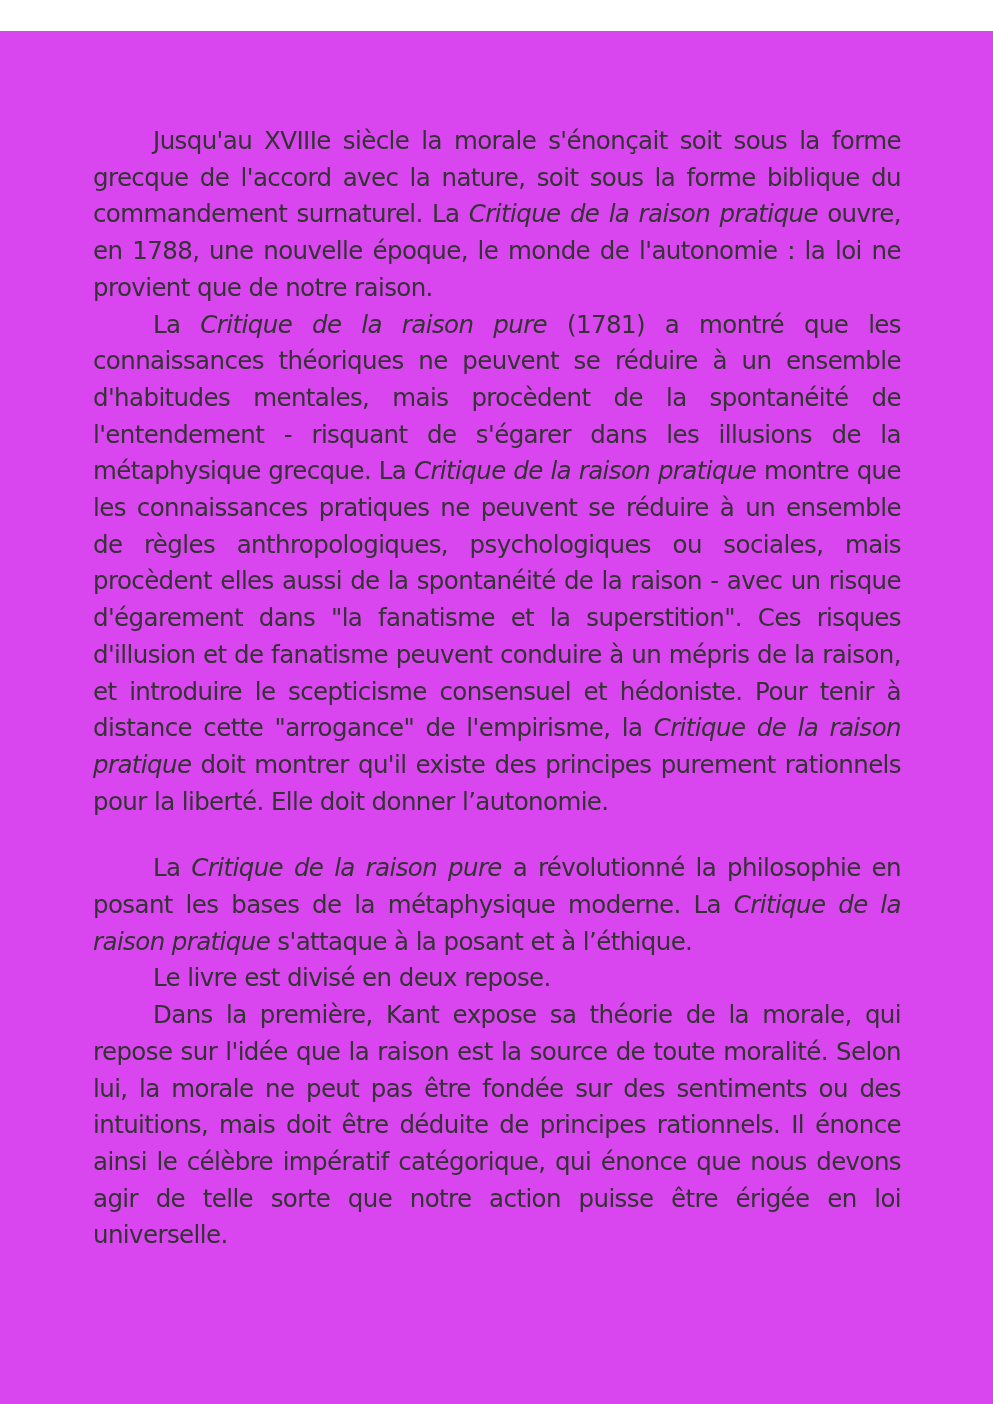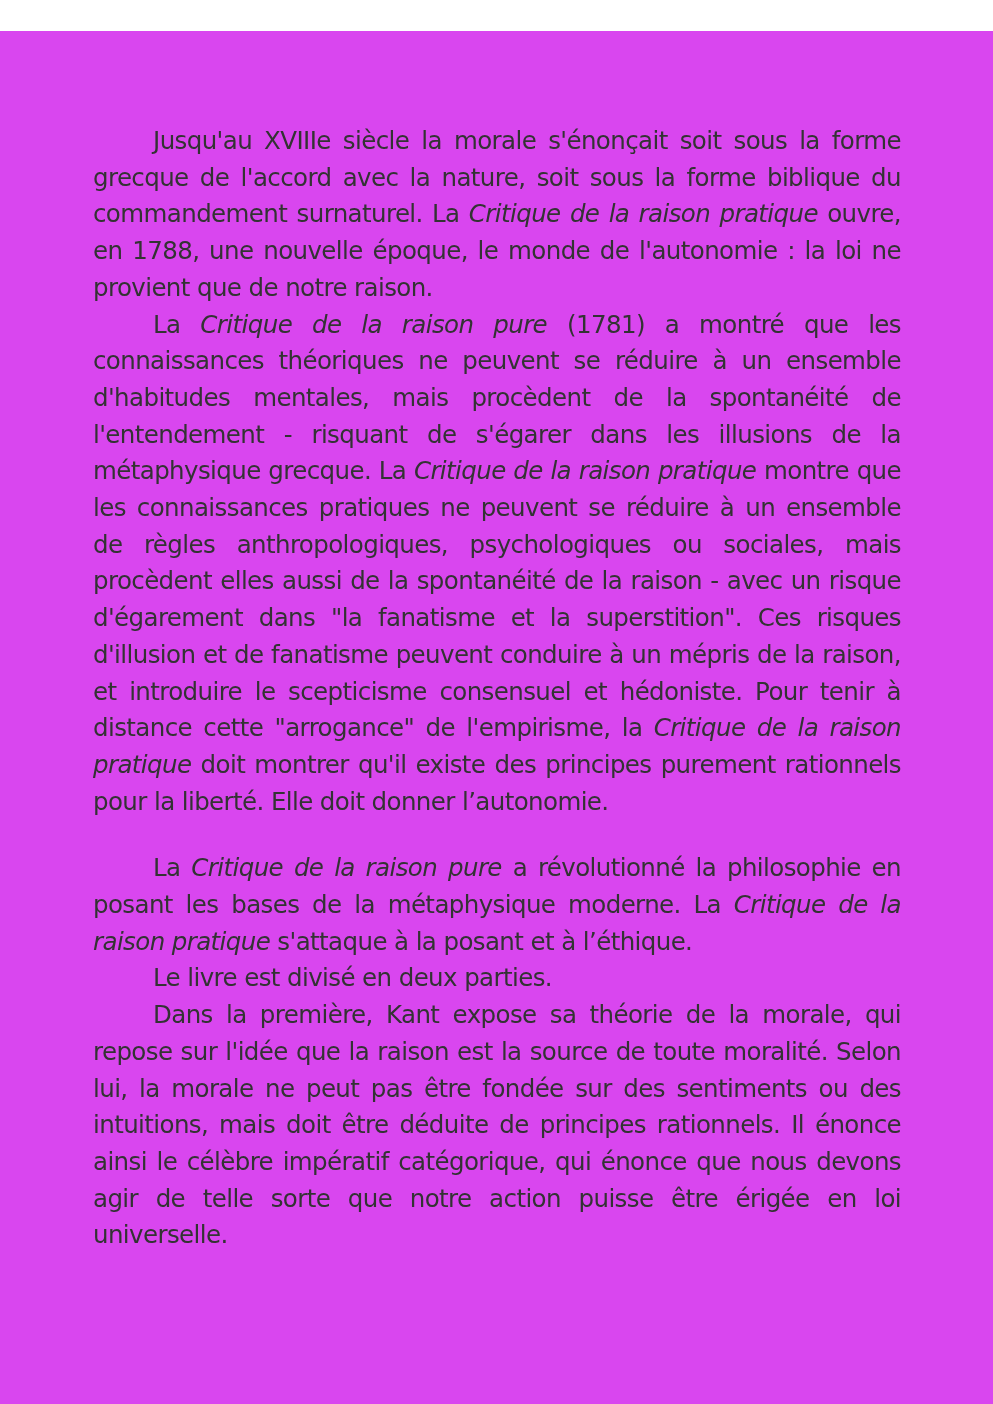--- a/index.html
+++ b/index.html
@@ -39,16 +39,16 @@
   }
 </style>
 </head>
 <body>
 
 <div class="page">
   <div class="text-block" style="color: rgb(51, 51, 51);">
       <p class="para"><span class="">Jusqu'au XVIIIe siècle la morale s'énonçait soit sous la forme grecque de l'accord avec la nature, soit sous la forme biblique du commandement surnaturel. La </span><span class="italic">Critique de la raison pratique</span><span class=""> ouvre, en 1788, une nouvelle époque, le monde de l'autonomie : la loi ne provient que de notre raison.</span></p>
       <p class="para"><span class="">La </span><span class="italic">Critique de la raison pure</span><span class=""> (1781) a montré que les connaissances théoriques ne peuvent se réduire à un ensemble d'habitudes mentales, mais procèdent de la spontanéité de l'entendement - risquant de s'égarer dans les illusions de la métaphysique grecque. La </span><span class="italic">Critique de la raison pratique</span><span class=""> montre que les connaissances pratiques ne peuvent se réduire à un ensemble de règles anthropologiques, psychologiques ou sociales, mais procèdent elles aussi de la spontanéité de la raison - avec un risque d'égarement dans "la fanatisme et la superstition". Ces risques d'illusion et de fanatisme peuvent conduire à un mépris de la raison, et introduire le scepticisme consensuel et hédoniste. Pour tenir à distance cette "arrogance" de l'empirisme, la </span><span class="italic">Critique de la raison pratique</span><span class=""> doit montrer qu'il existe des principes purement rationnels pour la liberté. Elle doit donner l’autonomie.</span></p>
       <p class="para spaced"><span class="">La </span><span class="italic">Critique de la raison pure</span><span class=""> a révolutionné la philosophie en posant les bases de la métaphysique moderne. La </span><span class="italic">Critique de la raison pratique</span><span class=""> s'attaque à la posant et à l’éthique.</span></p>
-      <p class="para"><span class="">Le livre est divisé en deux parties.</span></p>
+      <p class="para"><span class="">Le livre est divisé en deux repose.</span></p>
       <p class="para"><span class="">Dans la première, Kant expose sa théorie de la morale, qui repose sur l'idée que la raison est la source de toute moralité. Selon lui, la morale ne peut pas être fondée sur des sentiments ou des intuitions, mais doit être déduite de principes rationnels. Il énonce ainsi le célèbre impératif catégorique, qui énonce que nous devons agir de telle sorte que notre action puisse être érigée en loi universelle.</span></p>
     </div>
 </div>
 
 </body></html>

